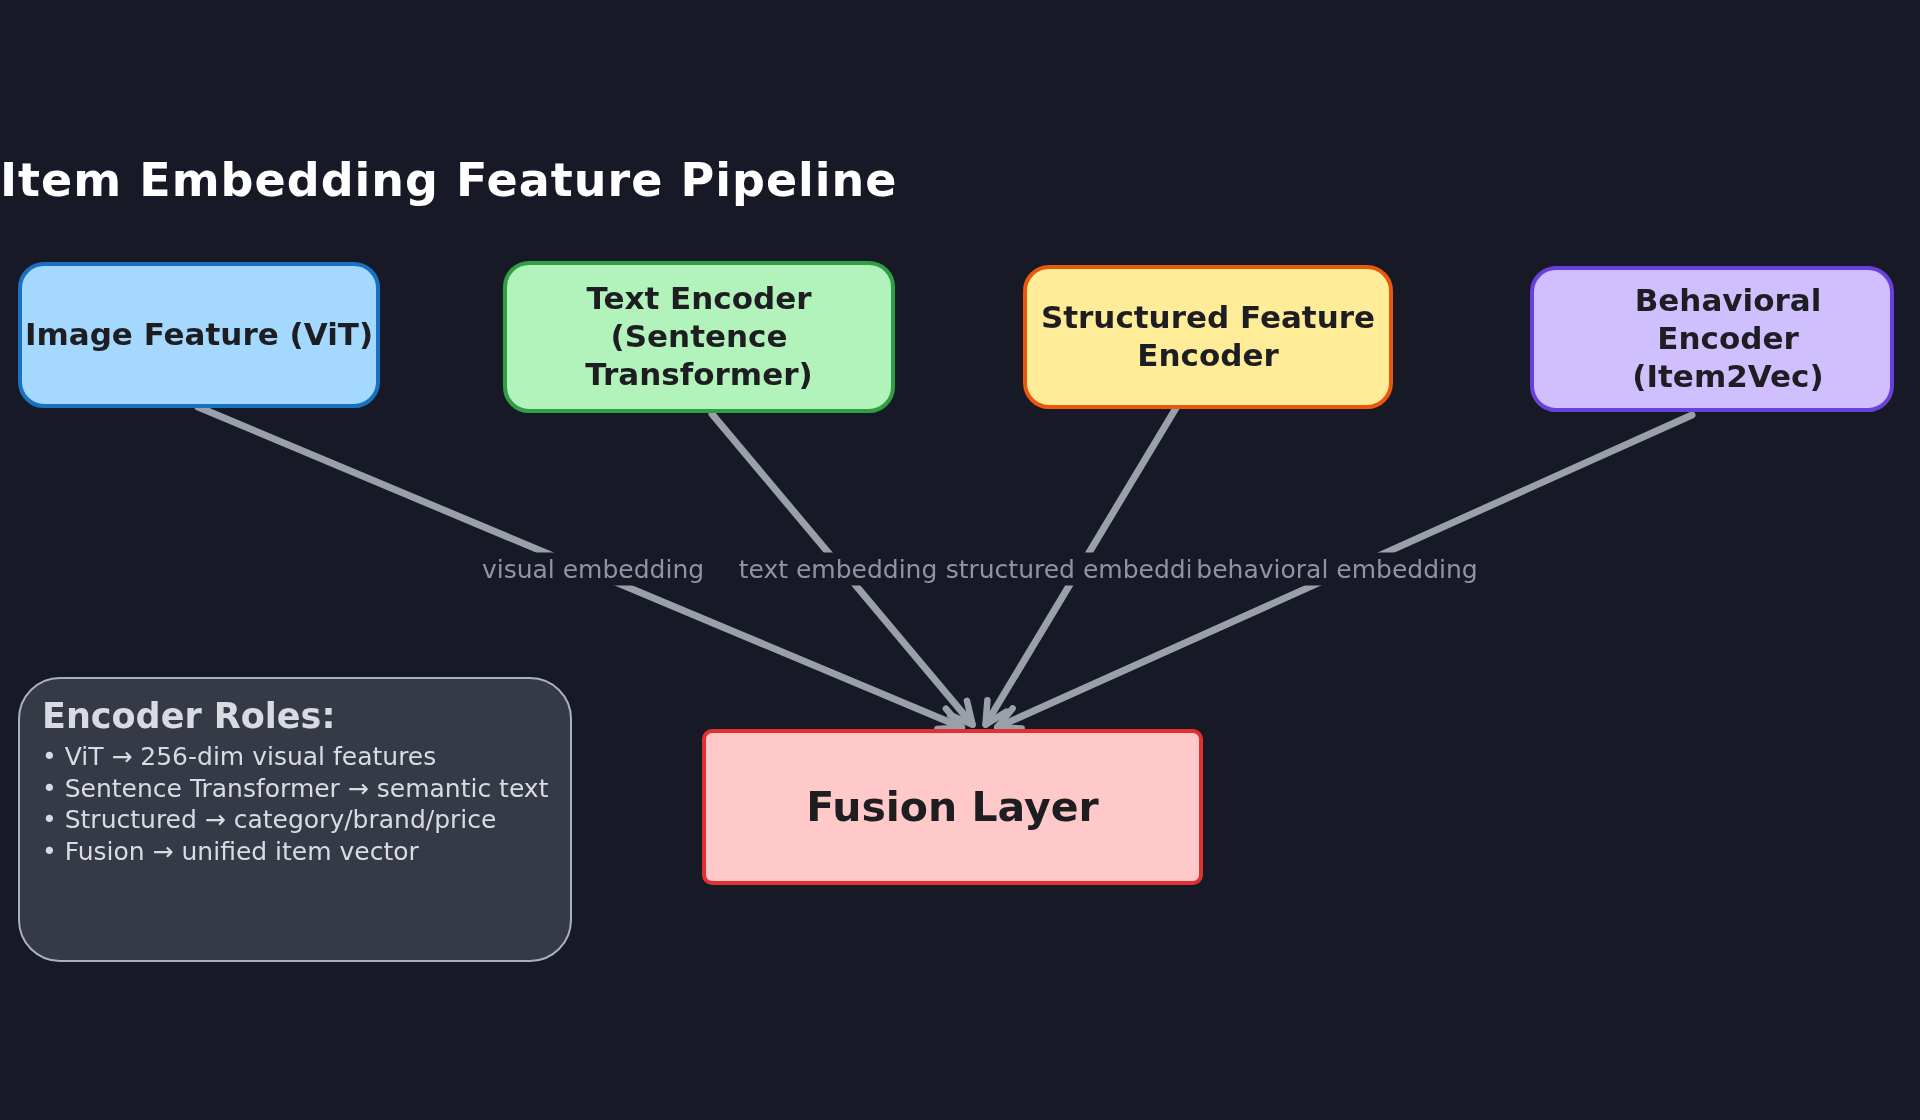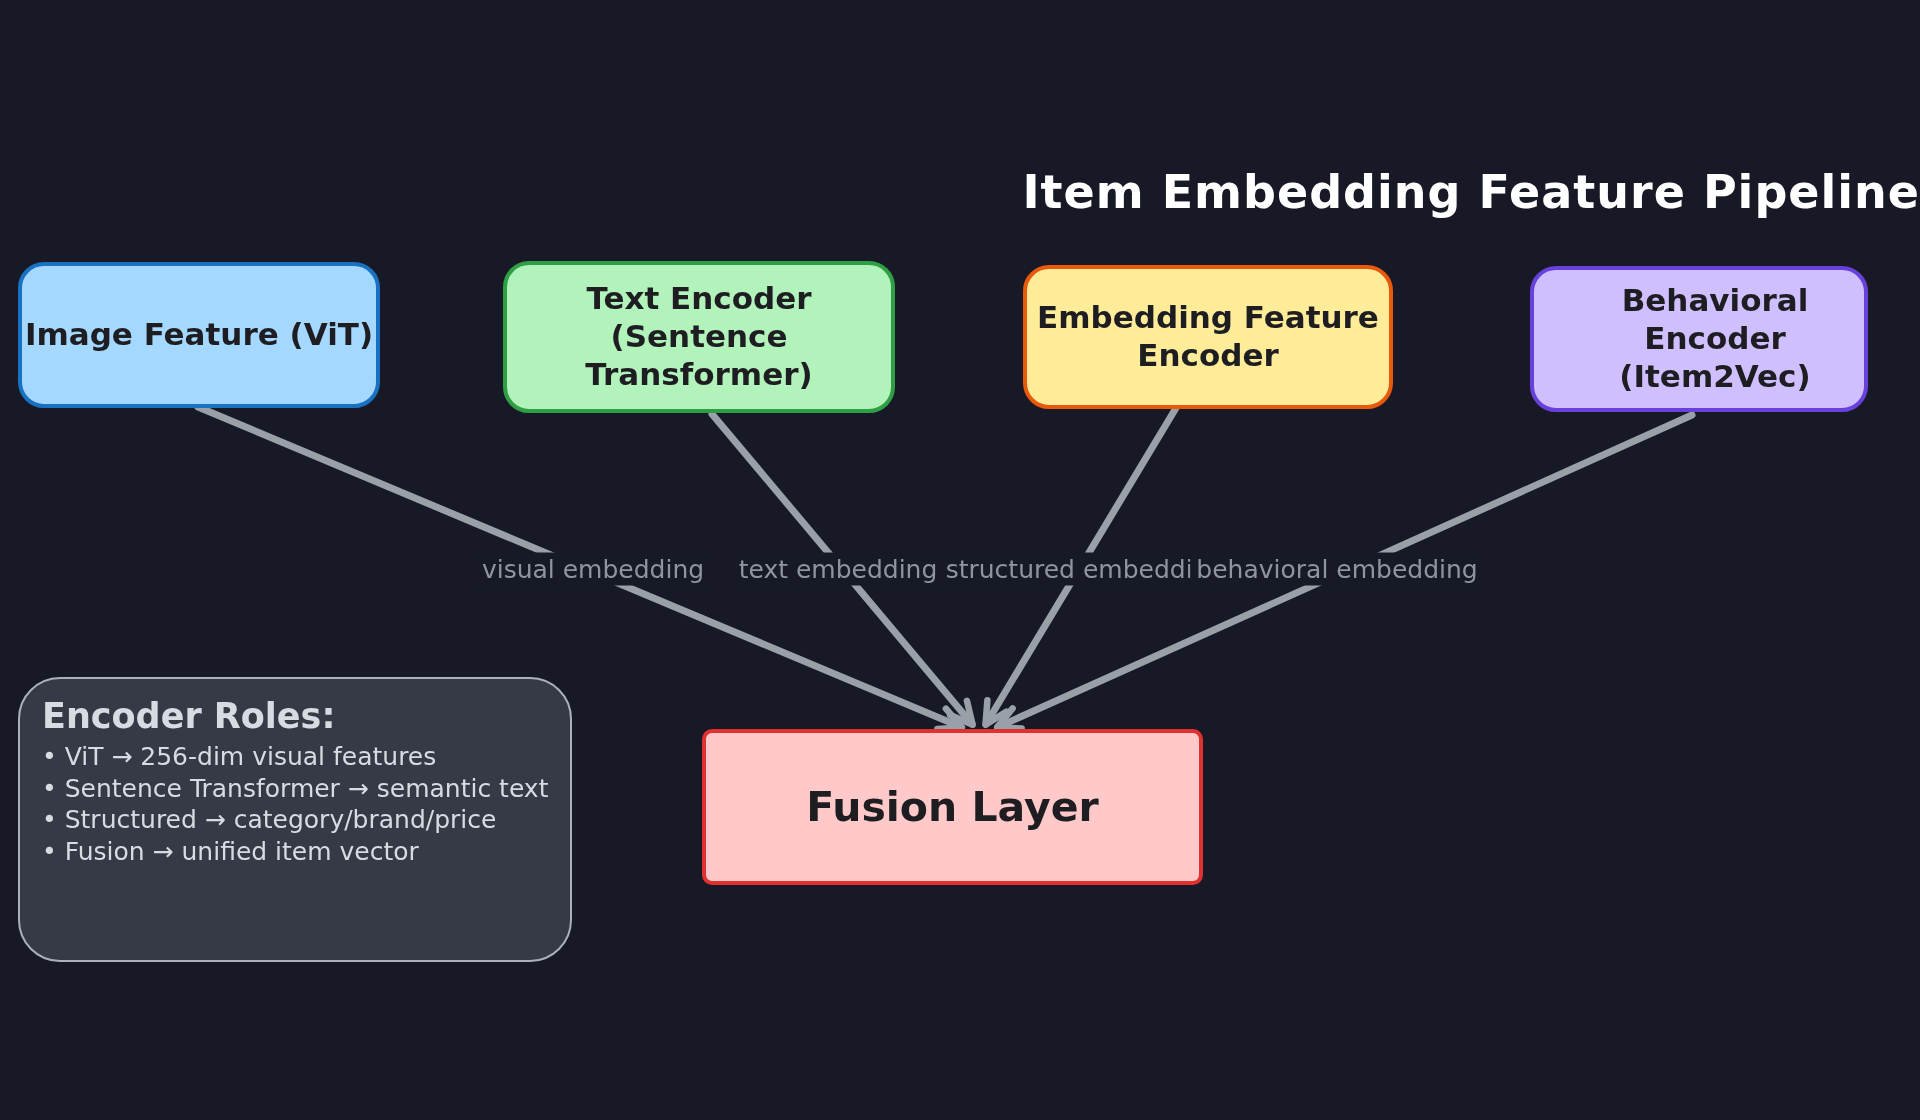--- a/index.html
+++ b/index.html
@@ -8,24 +8,24 @@
 
   .canvas {
     position: relative;
     width: 1920px;
     height: 1120px;
     background: #171a26;
   }
 
   .diagram-title {
     position: absolute;
-    top: 165px;
+    top: 153px;
     left: 0;
     width: 100%;
-    text-align: right;
+    text-align: left;
     color: #ffffff;
     font-size: 46px;
     font-weight: 600;
     letter-spacing: 1px;
   }
 
   .edges-svg {
     position: absolute;
     inset: 0;
     width: 100%;
@@ -49,21 +49,21 @@
     color: #1d1d22;
     font-size: 31px;
     font-weight: 600;
     line-height: 1.22;
     white-space: pre-line;
   }
 
   .node.image-encoder     { left: 18px;   top: 262px; width: 362px; height: 146px; }
   .node.text-encoder      { left: 503px;  top: 261px; width: 392px; height: 152px; }
   .node.structured-encoder{ left: 1023px; top: 265px; width: 370px; height: 144px; }
-  .node.behavioral-encoder{ left: 1530px; top: 266px; width: 338px; height: 146px; padding-left: 32px; }
+  .node.behavioral-encoder{ left: 1530px; top: 266px; width: 364px; height: 146px; padding-left: 32px; }
   .node.fusion-layer      { left: 702px;  top: 729px; width: 501px; height: 156px;
                             font-size: 41px; border-radius: 10px; }
 
   .edge-label {
     position: absolute;
     transform: translate(-50%, -50%);
     font-size: 25px;
     font-weight: 500;
     padding: 2px 6px;
     white-space: nowrap;
@@ -118,21 +118,21 @@
     <path class="edge" d="M 712 414 L 972 724" marker-end="url(#arrowhead)" style="stroke: rgb(154, 160, 168);"></path>
     <path class="edge" d="M 1176 408 L 986 724" marker-end="url(#arrowhead)" style="stroke: rgb(154, 160, 168);"></path>
     <path class="edge" d="M 1692 415 L 998 727" marker-end="url(#arrowhead)" style="stroke: rgb(154, 160, 168);"></path>
   </svg>
 
   <div class="node image-encoder" style="background-color: rgb(165, 216, 255); border-color: rgb(25, 113, 194);">Image Feature (ViT)</div>
 
   <div class="node text-encoder" style="background-color: rgb(178, 242, 187); border-color: rgb(47, 158, 68);">Text Encoder
 (Sentence Transformer)</div>
 
-  <div class="node structured-encoder" style="background-color: rgb(255, 236, 153); border-color: rgb(232, 89, 12);">Embedding Feature
+  <div class="node structured-encoder" style="background-color: rgb(255, 236, 153); border-color: rgb(232, 89, 12);">Structured Feature
 Encoder</div>
 
   <div class="node behavioral-encoder" style="background-color: rgb(208, 191, 255); border-color: rgb(103, 65, 217);">Behavioral Encoder
 (Item2Vec)</div>
 
   <div class="node fusion-layer" style="background-color: rgb(255, 201, 201); border-color: rgb(224, 49, 49);">Fusion Layer</div>
 
   <div class="edge-label visual" style="color: rgb(143, 149, 160); background-color: rgb(23, 26, 38);">visual embedding</div>
   <div class="edge-label text" style="color: rgb(143, 149, 160); background-color: rgb(23, 26, 38);">text embedding</div>
   <div class="edge-label structured" style="color: rgb(143, 149, 160); background-color: rgb(23, 26, 38);">structured embedding</div>

